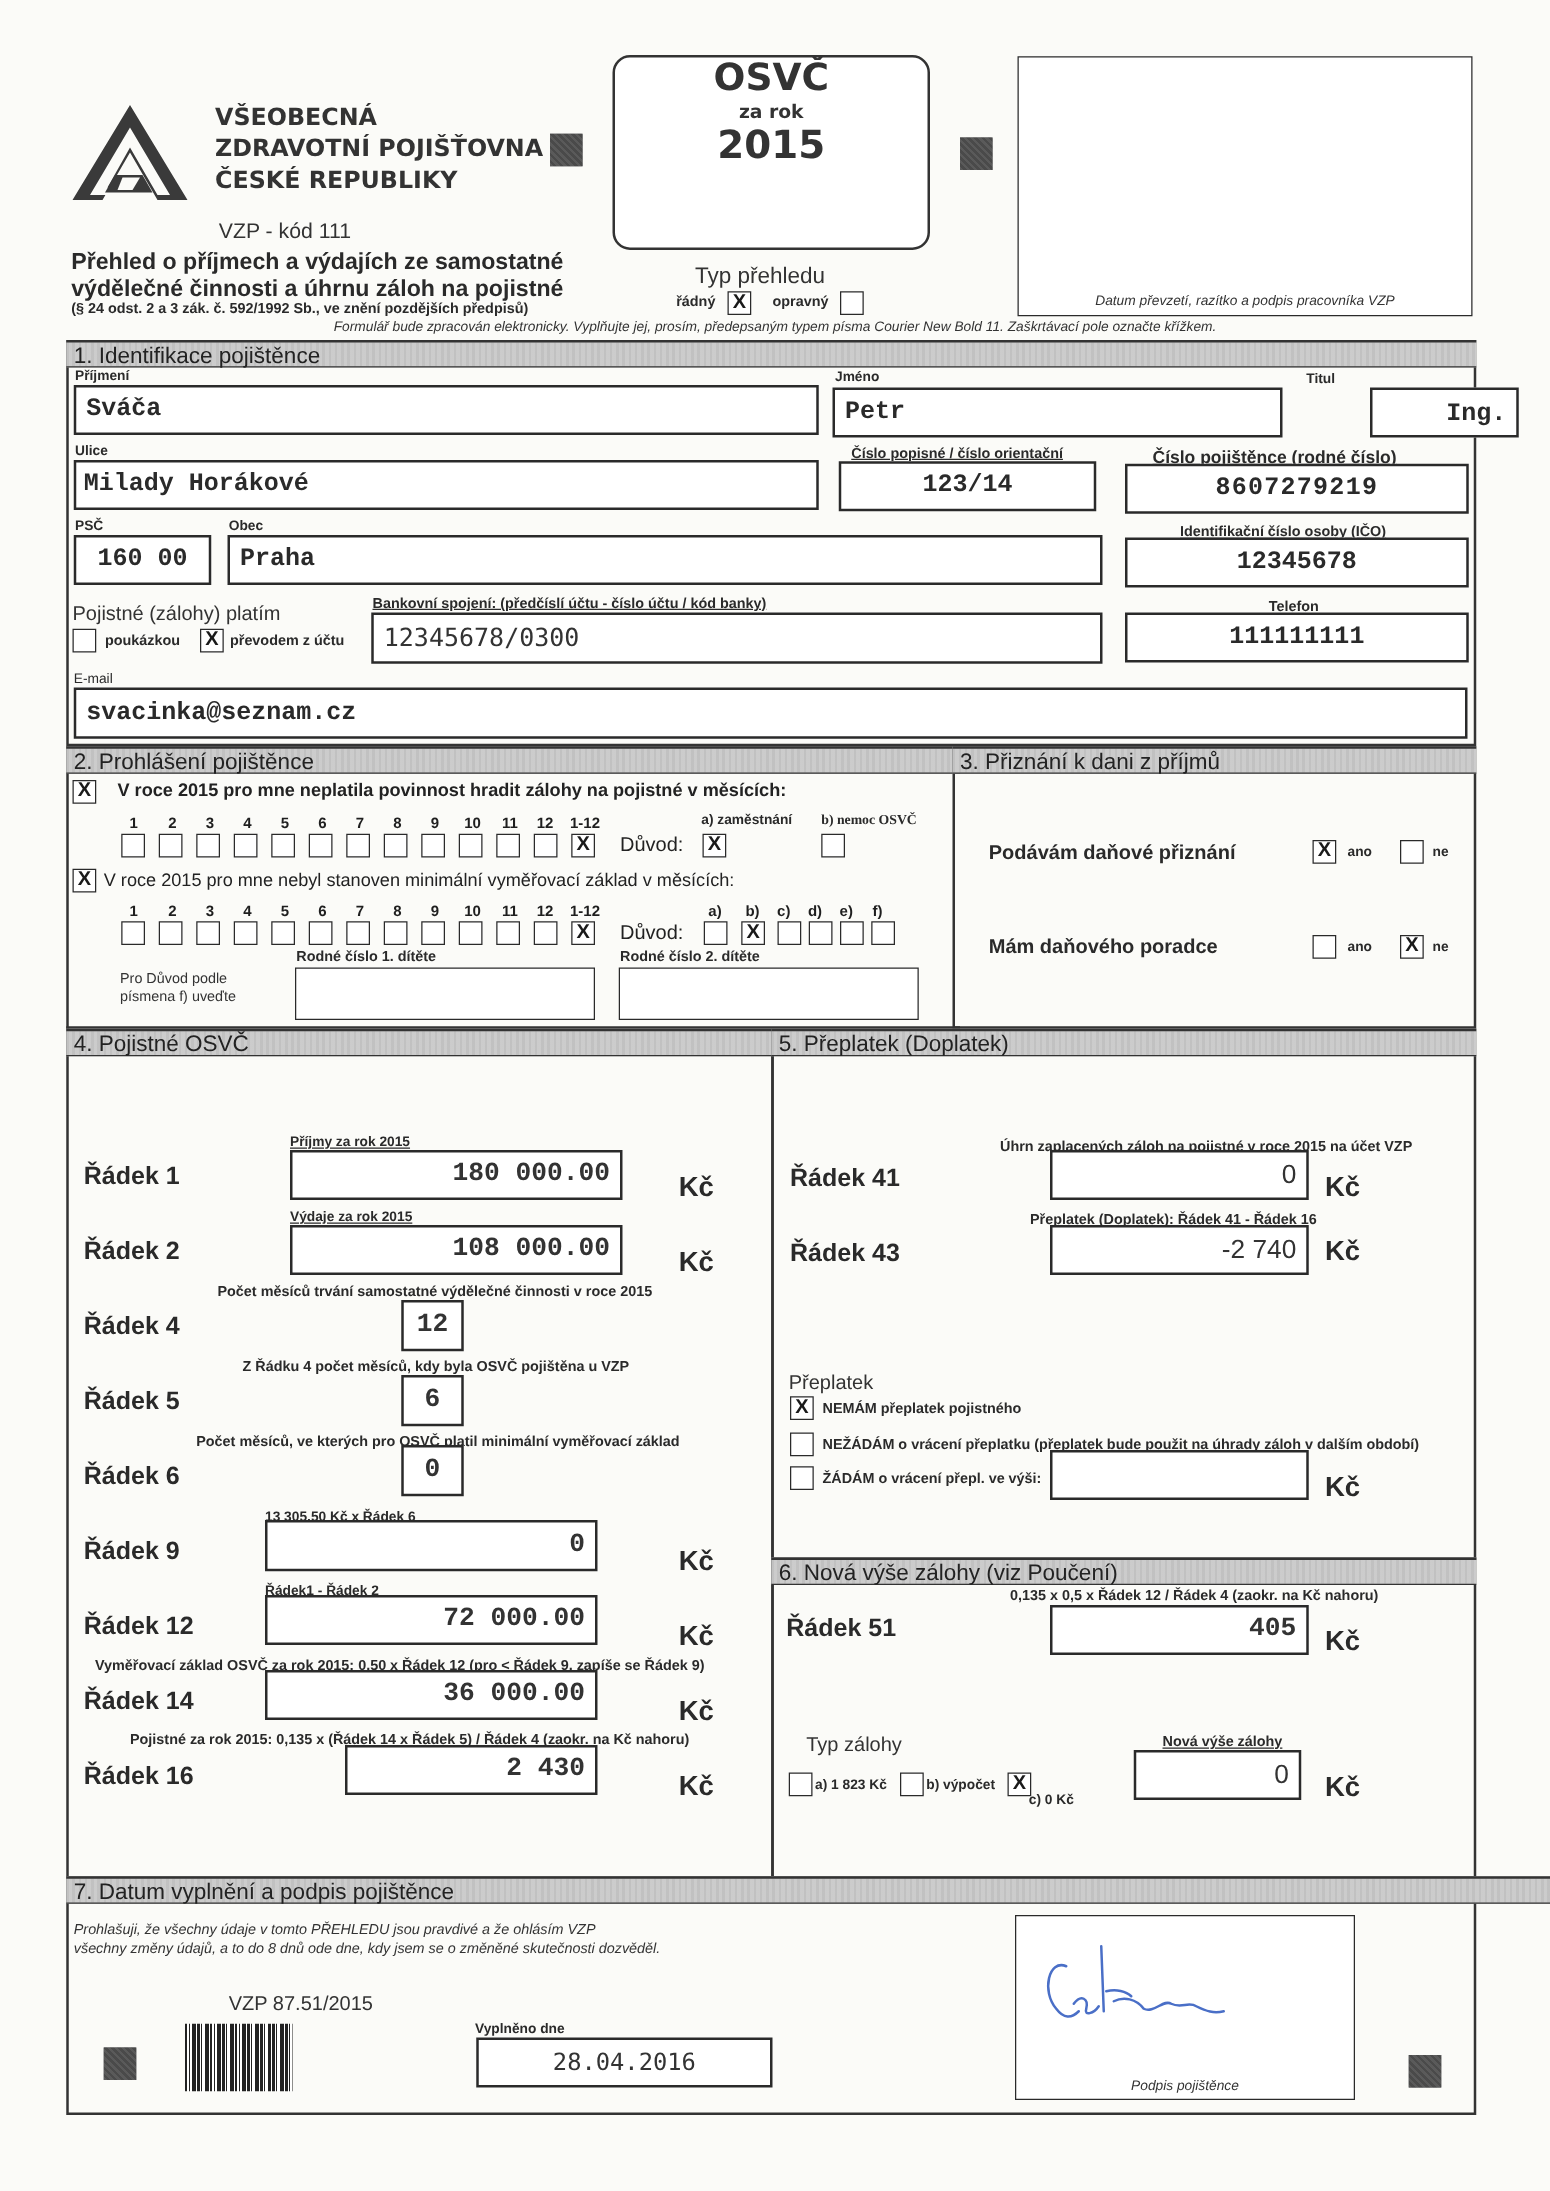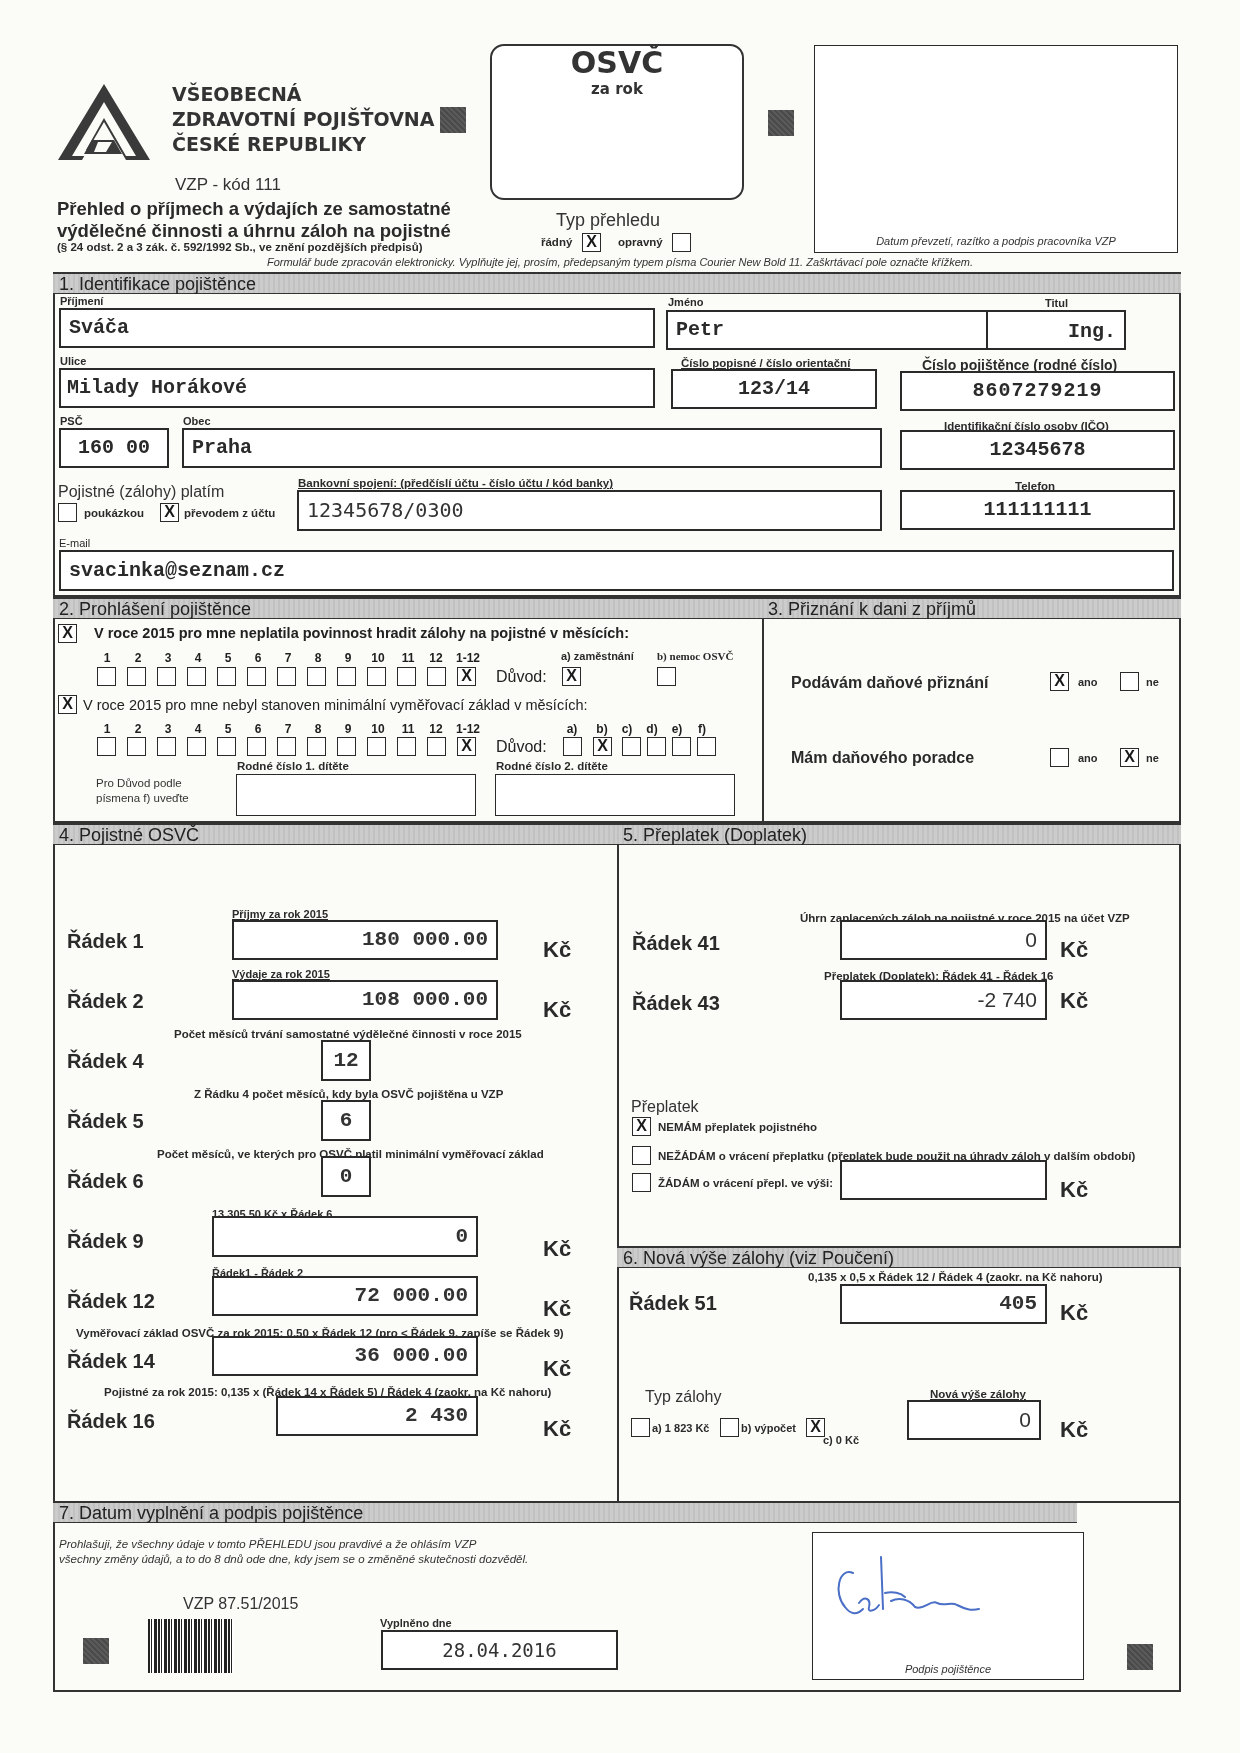--- a/index.html
+++ b/index.html
@@ -46,20 +46,21 @@
 <div class="abs" style="left:175px;top:175px;font-size:17px;color:#333;">VZP - kód 111</div>
 <div class="abs" style="left:57px;top:198px;font-size:18.5px;font-weight:bold;line-height:22px;color:#2a2a2a;">
   <div>Přehled o příjmech a výdajích ze samostatné</div>
   <div>výdělečné činnosti a úhrnu záloh na pojistné</div>
 </div>
 <div class="abs" style="left:57px;top:241px;font-size:11.5px;font-weight:bold;color:#2a2a2a;">(§ 24 odst. 2 a 3 zák. č. 592/1992 Sb., ve znění pozdějších předpisů)</div>
 
 <div class="abs" style="left:490px;top:44px;width:254px;height:156px;border:2px solid #333;border-radius:14px;text-align:center;font-family:'DejaVu Sans',sans-serif;font-weight:bold;color:#333;background:#fff;">
   <div style="font-size:30px;line-height:34px;">OSVČ</div>
   <div style="font-size:15px;line-height:18px;">za rok</div>
+  <div style="font-size:31px;line-height:36px;">2015</div>
 </div>
 <div class="abs" style="left:556px;top:210px;font-size:18px;color:#333;">Typ přehledu</div>
 <div class="lbl" style="left:541px;top:236px;font-size:11.5px;">řádný</div>
 <div class="cb" style="left:582px;top:233px;">X</div>
 <div class="lbl" style="left:618px;top:236px;font-size:11.5px;">opravný</div>
 <div class="cb" style="left:672px;top:233px;"></div>
 
 <div class="square-mark" style="left:768px;top:110px;"></div>
 <div class="box" style="left:814px;top:45px;width:364px;height:208px;border-width:1.5px;"></div>
 <div class="abs" style="left:814px;top:235px;width:364px;text-align:center;font-size:11px;font-style:italic;color:#333;">Datum převzetí, razítko a podpis pracovníka VZP</div>
@@ -67,21 +68,21 @@
 <div class="abs" style="left:60px;top:256px;width:1120px;text-align:center;font-size:11px;font-style:italic;color:#333;">Formulář bude zpracován elektronicky. Vyplňujte jej, prosím, předepsaným typem písma Courier New Bold 11. Zaškrtávací pole označte křížkem.</div>
 
 <div class="frame" style="left:53px;top:272px;width:1128px;height:325px;"></div>
 <div class="sect-head" style="left:53px;top:272px;width:1128px;">1. Identifikace pojištěnce</div>
 
 <div class="lbl" style="left:60px;top:295px;font-size:11px;">Příjmení</div>
 <div class="box mono" style="left:59px;top:308px;width:596px;height:40px;font-size:20px;line-height:36px;padding-left:8px;"><span>Sváča</span></div>
 <div class="lbl" style="left:668px;top:296px;font-size:11px;">Jméno</div>
 <div class="box mono" style="left:666px;top:310px;width:360px;height:40px;font-size:20px;line-height:36px;padding-left:8px;"><span>Petr</span></div>
 <div class="lbl" style="left:1045px;top:297px;font-size:11px;">Titul</div>
-<div class="box mono" style="left:986px;top:310px;width:140px;height:40px;font-size:20px;line-height:40px;text-align:right;padding-right:8px;"><span>Ing.</span></div>
+<div class="box mono" style="left:1096px;top:310px;width:119px;height:40px;font-size:20px;line-height:40px;text-align:right;padding-right:8px;"><span>Ing.</span></div>
 
 <div class="lbl" style="left:60px;top:355px;font-size:11px;">Ulice</div>
 <div class="box mono" style="left:59px;top:368px;width:596px;height:40px;font-size:20px;line-height:36px;padding-left:6px;"><span>Milady Horákové</span></div>
 <div class="lbl ul" style="left:681px;top:357px;font-size:11.5px;">Číslo popisné / číslo orientační</div>
 <div class="box mono" style="left:671px;top:369px;width:206px;height:40px;font-size:20px;line-height:36px;text-align:center;"><span>123/14</span></div>
 <div class="lbl ul" style="left:922px;top:357px;font-size:14px;">Číslo pojištěnce (rodné číslo)</div>
 <div class="box mono" style="left:900px;top:371px;width:275px;height:40px;font-size:20px;line-height:36px;text-align:center;letter-spacing:1px;"><span>8607279219</span></div>
 
 <div class="lbl" style="left:60px;top:415px;font-size:11px;">PSČ</div>
 <div class="box mono" style="left:59px;top:428px;width:110px;height:40px;font-size:20px;line-height:36px;text-align:center;"><span>160 00</span></div>
@@ -286,21 +287,21 @@
 <div class="lbl" style="left:652px;top:1422px;font-size:11px;">a) 1 823 Kč</div>
 <div class="cb" style="left:720px;top:1418px;"></div>
 <div class="lbl" style="left:741px;top:1422px;font-size:11px;">b) výpočet</div>
 <div class="cb" style="left:806px;top:1418px;">X</div>
 <div class="lbl" style="left:823px;top:1422px;font-size:11px;margin-top:12px;">c) 0 Kč</div>
 <div class="lbl ul" style="left:930px;top:1388px;font-size:11.5px;">Nová výše zálohy</div>
 <div class="valbox" style="left:907px;top:1400px;width:134px;height:40px;line-height:36px;font-family:'Liberation Sans',sans-serif;font-weight:normal;"><span>0</span></div>
 <div class="kc" style="left:1060px;top:1417px;">Kč</div>
 
 <div class="frame" style="left:53px;top:1501px;width:1128px;height:191px;"></div>
-<div class="sect-head" style="left:53px;top:1501px;width:1024px;">7. Datum vyplnění a podpis pojištěnce</div>
+<div class="sect-head" style="left:53px;top:1501px;width:1187px;">7. Datum vyplnění a podpis pojištěnce</div>
 <div class="abs" style="left:59px;top:1537px;font-size:11.5px;font-style:italic;line-height:15px;color:#333;">
   <div>Prohlašuji, že všechny údaje v tomto PŘEHLEDU jsou pravdivé a že ohlásím VZP</div>
   <div>všechny změny údajů, a to do 8 dnů ode dne, kdy jsem se o změněné skutečnosti dozvěděl.</div>
 </div>
 <div class="abs" style="left:183px;top:1595px;font-size:16px;color:#333;">VZP 87.51/2015</div>
 <div class="square-mark" style="left:83px;top:1638px;"></div>
 <div class="abs" style="left:148px;top:1619px;width:86px;height:54px;
      background: repeating-linear-gradient(90deg, #222 0 2px, #fff 2px 3px, #222 3px 4px, #fff 4px 6px, #222 6px 9px, #fff 9px 10px);"></div>
 <div class="lbl" style="left:380px;top:1617px;font-size:11px;">Vyplněno dne</div>
 <div class="box" style="left:381px;top:1630px;width:237px;height:40px;font-family:'DejaVu Sans Mono',monospace;font-size:19px;line-height:36px;text-align:center;color:#333;"><span>28.04.2016</span></div>

